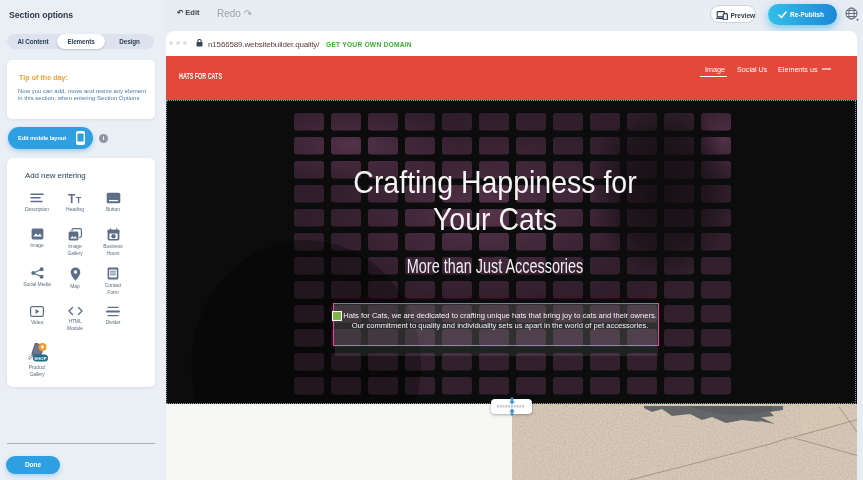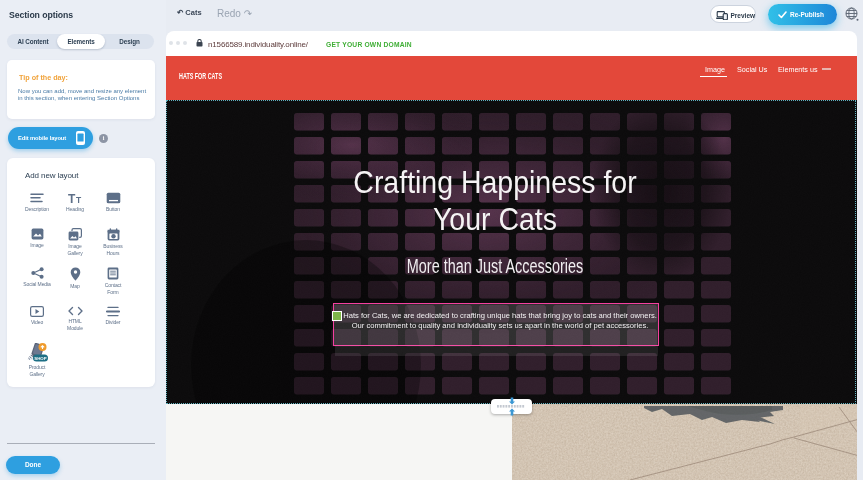--- a/index.html
+++ b/index.html
@@ -84,21 +84,21 @@
 <div class="abs" id="tipbody">Now you can add, move and resize any element<br>in this section, when entering Section Options</div>
 <div class="abs" id="editbtn">
   <span>Edit mobile layout</span>
   <svg style="position:absolute;right:8px;top:4px" width="9" height="14" viewBox="0 0 9 14">
       <rect x="0" y="0" width="9" height="14" rx="2" fill="#fff"></rect>
       <rect x="1.4" y="2.6" width="6.2" height="8" rx="0.6" fill="#2e9fe0"></rect>
     </svg>
 </div>
 <div class="abs" id="infoc">i</div>
 <div class="abs" id="panel"></div>
-<div class="abs" id="addtitle">Add new layout</div>
+<div class="abs" id="addtitle">Add new entering</div>
 
 <div id="icons">
     <div class="el abs" style="left: 18px; top: 192px;">
       <svg width="14" height="12" viewBox="0 0 14 12">
         <g stroke="#5d6f88" stroke-width="1.5" stroke-linecap="round">
           <line x1="1" y1="2.2" x2="13" y2="2.2"></line>
           <line x1="1" y1="5.8" x2="10" y2="5.8"></line>
           <line x1="1" y1="9.4" x2="12" y2="9.4"></line>
         </g>
       </svg>
@@ -216,21 +216,21 @@
         <circle cx="17.5" cy="4" r="4" fill="#ef9b2c"></circle>
         <path d="M17.5 6 V2.9 M15.8 4.4 L17.5 2.7 L19.2 4.4" fill="none" stroke="#fff" stroke-width="1.1"></path>
       </svg>
       <span class="lbl">Product<br>Gallery</span>
     </div>
   </div>
 
 <div class="abs" id="divline"></div>
 <div class="abs" id="donebtn">Done</div>
 
-<div class="abs" id="undo">↶ Cats</div>
+<div class="abs" id="undo">↶ Edit</div>
 <div class="abs" id="redo">Redo ↷</div>
 <div class="abs" id="previewbtn">
   <svg style="position:absolute;left:4.5px;top:4.5px" width="12" height="9" viewBox="0 0 12 9">
       <rect x="1.2" y="0.6" width="7.2" height="5.2" rx="0.8" fill="none" stroke="#2b3a4a" stroke-width="1.1"></rect>
       <path d="M0.2 6.6 H9.4 V7.4 Q9.4 8 8.6 8 H1 Q0.2 8 0.2 7.4 Z" fill="#2b3a4a"></path>
       <rect x="7.2" y="2.6" width="4.2" height="6.2" rx="1" fill="#eef1f5" stroke="#2b3a4a" stroke-width="1.1"></rect>
     </svg>
   <span>Preview</span>
 </div>
 <div class="abs" id="repub">
@@ -249,21 +249,21 @@
 </svg>
 
 <div class="abs" id="chrome"></div>
 <div class="dot" style="left:169px"></div>
 <div class="dot" style="left:175.8px"></div>
 <div class="dot" style="left:182.6px"></div>
 <svg class="abs" style="left:196px;top:39px" width="7" height="8" viewBox="0 0 7 8">
     <rect x="0.5" y="3" width="6" height="4.6" rx="0.8" fill="#3b4450"></rect>
     <path d="M1.8 3 V2.2 a1.7 1.7 0 0 1 3.4 0 V3" fill="none" stroke="#3b4450" stroke-width="1.1"></path>
   </svg>
-<div class="abs" id="url">n1566589.individuality.online/</div>
+<div class="abs" id="url">n1566589.websitebuilder.quality/</div>
 <div class="abs" id="getdomain">GET YOUR OWN DOMAIN</div>
 
 <div class="abs" id="redhdr"></div>
 <div class="abs" id="logo">HATS&nbsp;FOR&nbsp;CATS</div>
 <div class="abs nav" id="nav-home">Image</div>
 <div class="abs" id="homeline"></div>
 <div class="abs nav" id="nav-about">Social Us</div>
 <div class="abs nav" id="nav-contact">Elements us</div>
 <div class="abs" id="nav-dash"></div>
 

